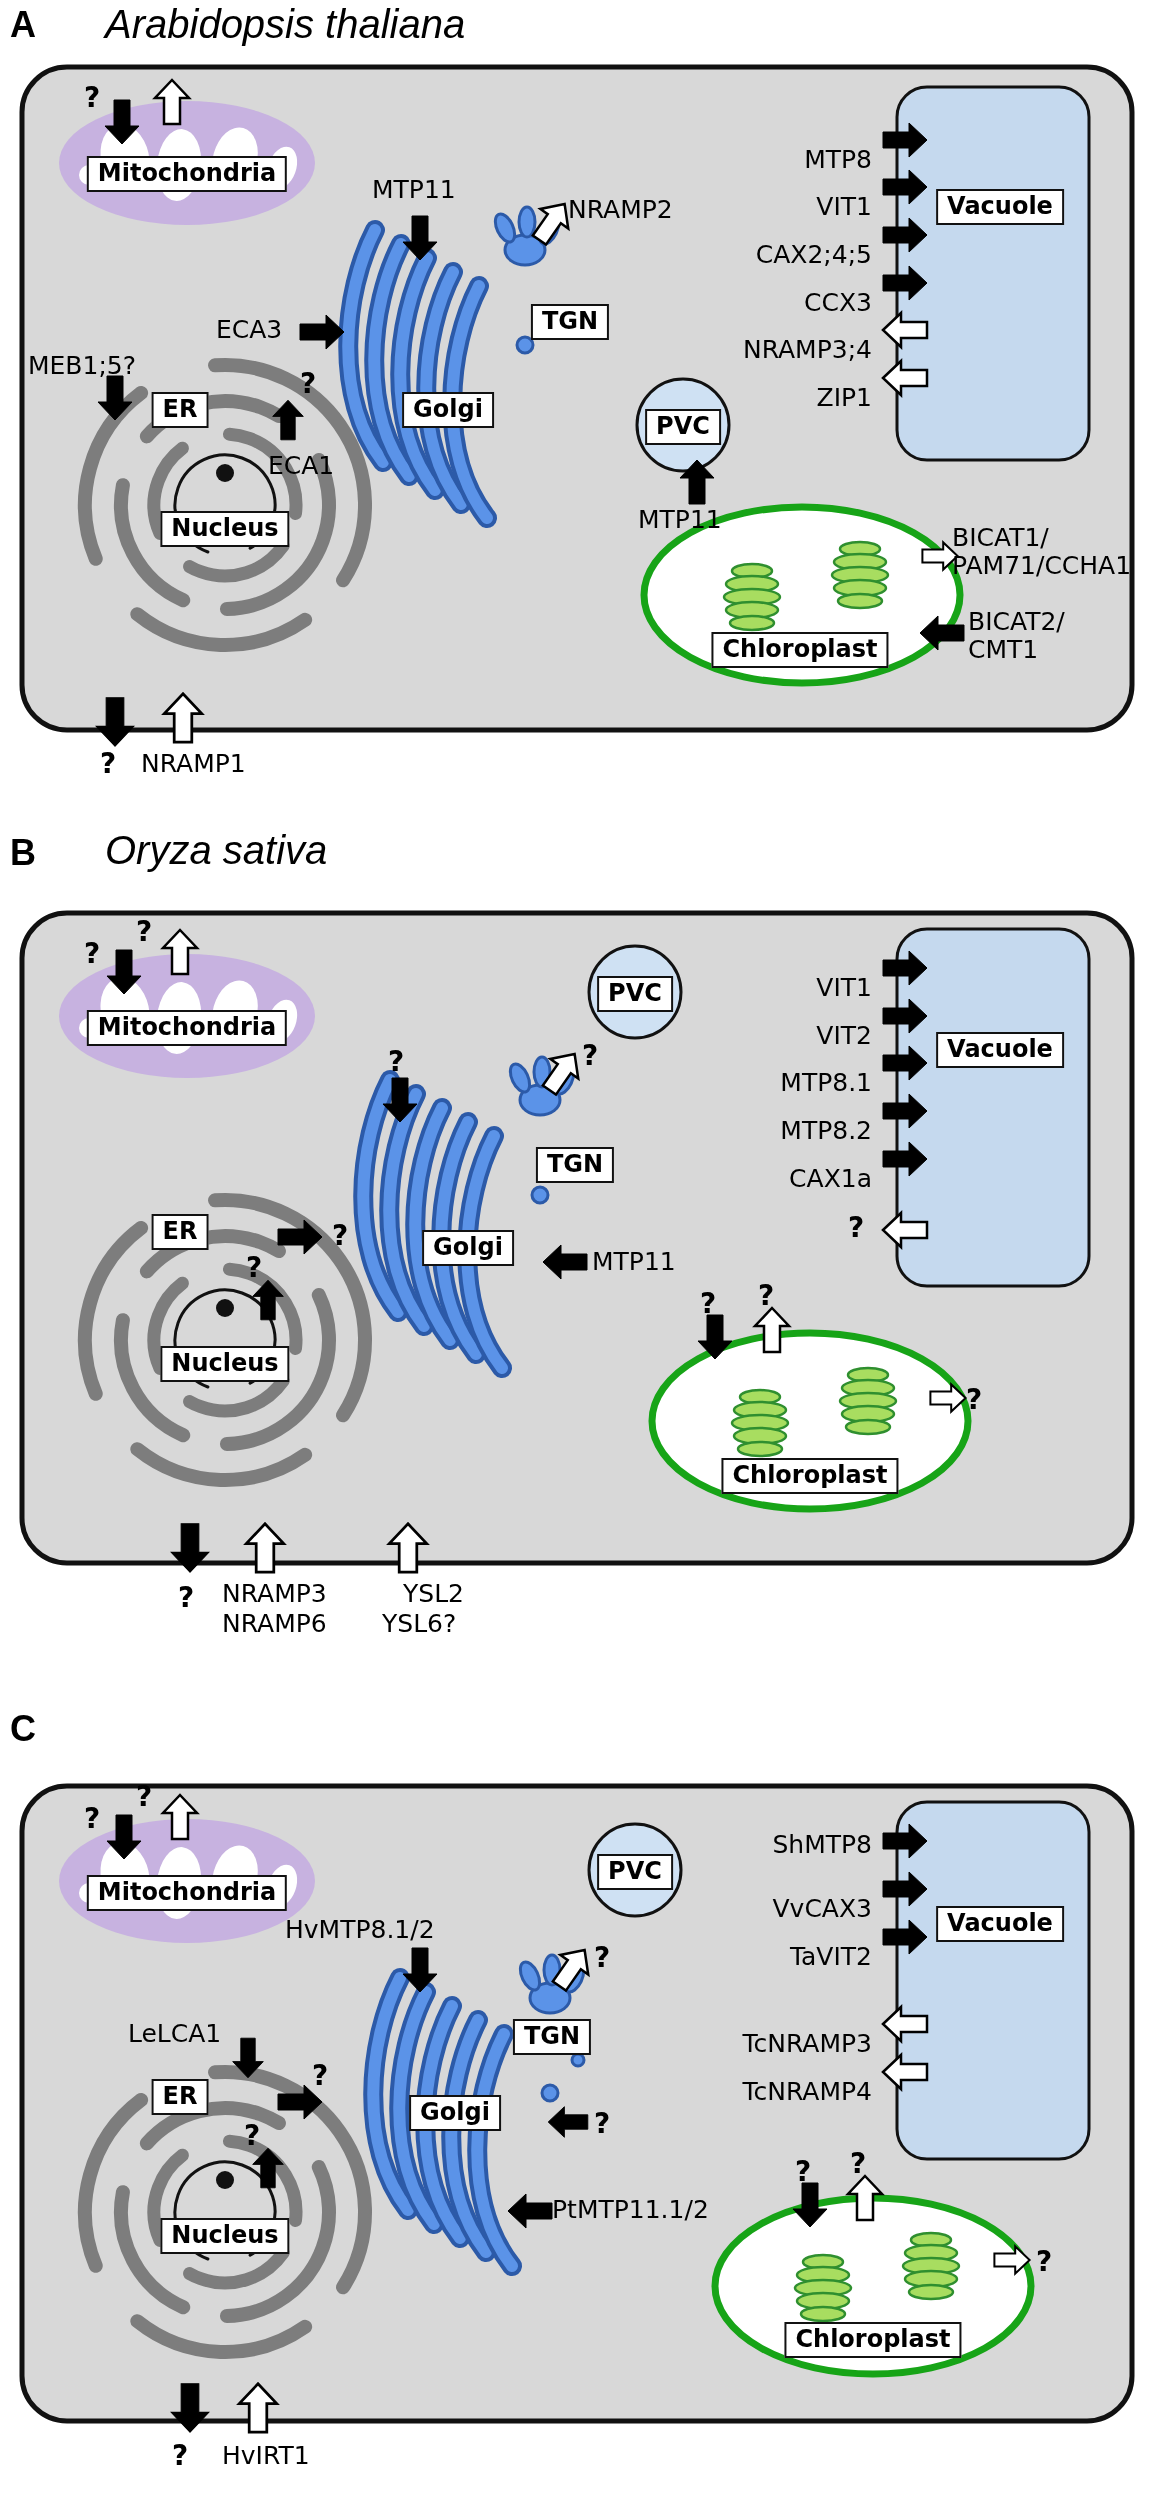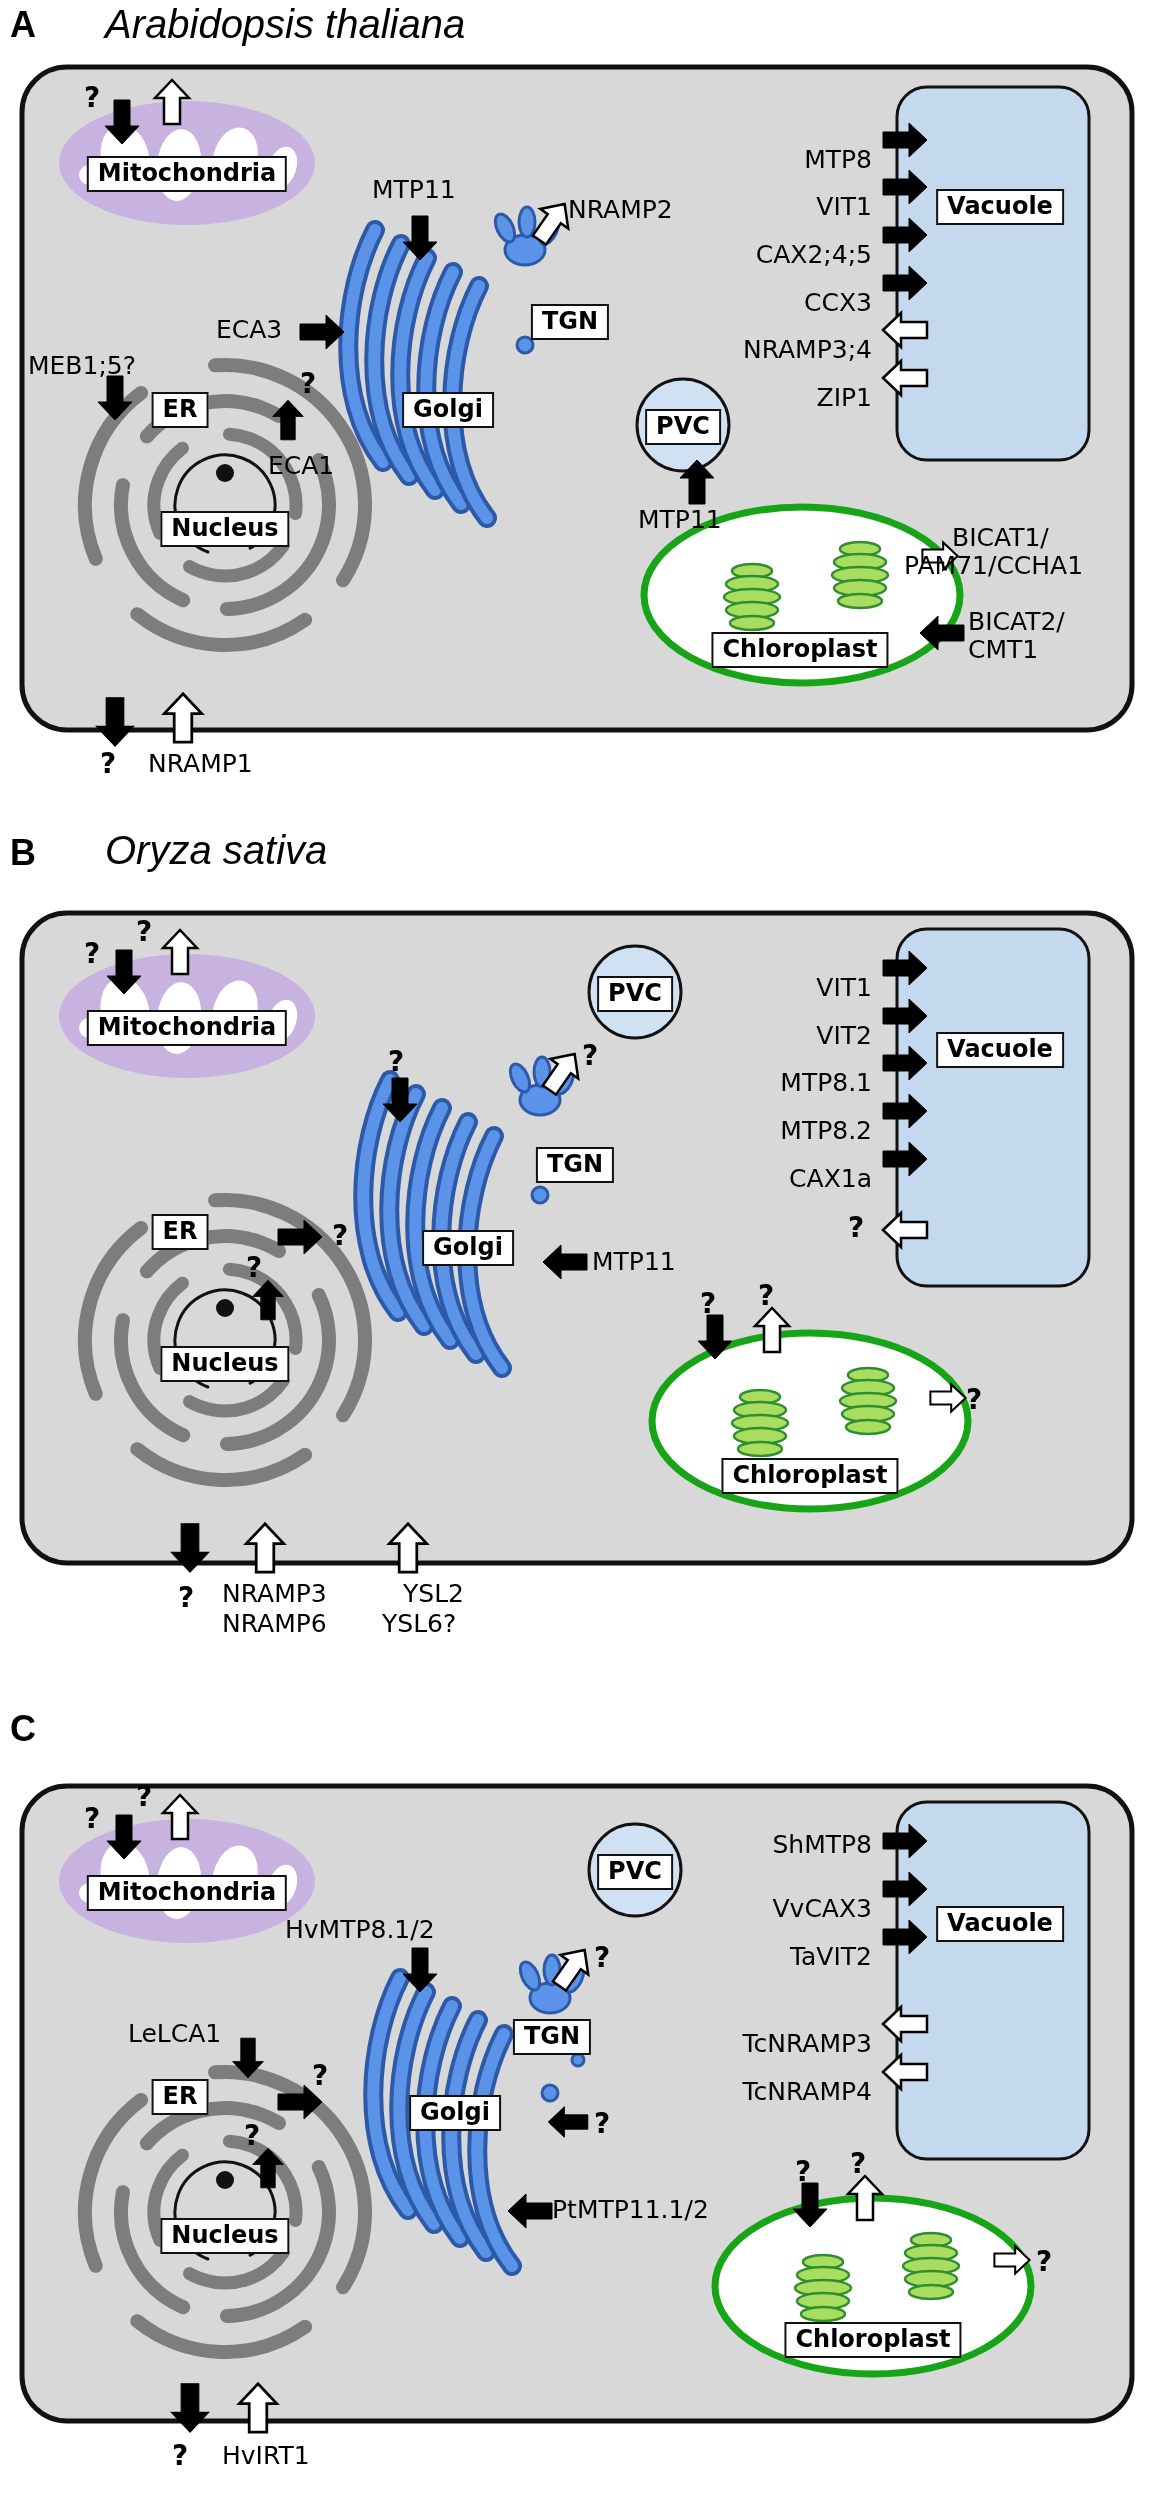--- a/index.html
+++ b/index.html
@@ -134,26 +134,26 @@
     <div class="box" style="left:1000px;top:189px">Vacuole</div>
     <div class="rrow" style="top:123px">MTP8</div>
     <div class="rrow" style="top:170px">VIT1</div>
     <div class="rrow" style="top:218px">CAX2;4;5</div>
     <div class="rrow" style="top:266px">CCX3</div>
     <div class="rrow" style="top:313px">NRAMP3;4</div>
     <div class="rrow" style="top:361px">ZIP1</div>
 
     <div class="box" style="left:800px;top:632px">Chloroplast</div>
     <div class="lbl" style="left:952px;top:524px">BICAT1/</div>
-    <div class="lbl" style="left:904px;top:552px">PAM71/CCHA1</div>
+    <div class="lbl" style="left:952px;top:552px">PAM71/CCHA1</div>
     <div class="lbl" style="left:968px;top:608px">BICAT2/</div>
     <div class="lbl" style="left:968px;top:636px">CMT1</div>
 
     <div class="lbl q" style="left:100px;top:748px">?</div>
-    <div class="lbl" style="left:148px;top:750px">NRAMP1</div>
+    <div class="lbl" style="left:141px;top:750px">NRAMP1</div>
   </section>
 
   <section class="panel" id="panelB">
     <svg class="layer" width="1154" height="860" viewBox="0 0 1154 860">
       <rect x="22" y="113" width="1110" height="650" rx="45" fill="#d8d8d8" stroke="#111" stroke-width="5"></rect>
       <rect x="897" y="129" width="192" height="357" rx="30" fill="#c5d9ee" stroke="#111" stroke-width="3"></rect>
       <use href="#mito-shape" transform="translate(187,216)"></use>
       <use href="#nuc-er" transform="translate(225,540)"></use>
       <use href="#golgi-shape" transform="translate(390,280)"></use>
       <use href="#pvc-shape" transform="translate(635,192)"></use>

